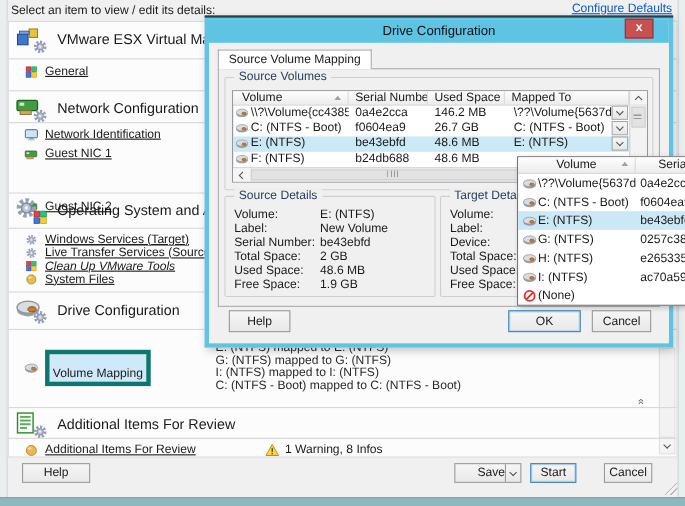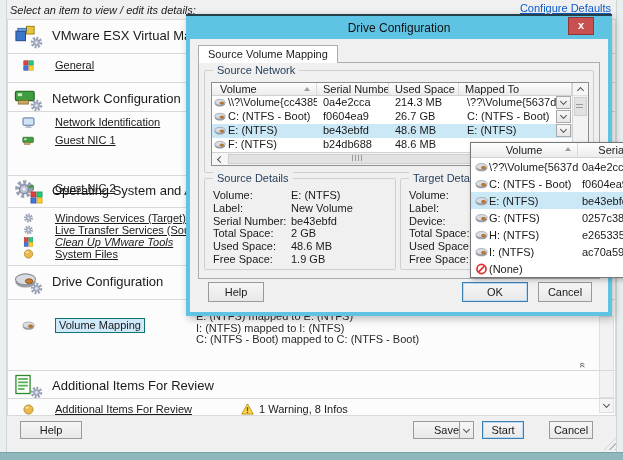--- a/index.html
+++ b/index.html
@@ -5,34 +5,34 @@
   * { margin:0; padding:0; box-sizing:border-box; }
   html,body { width:623px; height:460px; }
   body {
     position:relative; overflow:hidden; background:#f0f0f0;
     font-family:"Liberation Sans", sans-serif; font-size:11px; color:#1a1a1a;
   }
   
   .edge-left  { position:absolute; left:0; top:0; width:7px; height:452px; background:#ebeeee; border-right:1px solid #ccd8d9; }
   .edge-right { position:absolute; right:0; top:0; width:7px; height:452px; background:#ebeeee; border-left:1px solid #ccd8d9; }
   .edge-bottom{ position:absolute; left:0; bottom:0; width:623px; height:8px; background:#8fb8bc; border-top:1px solid #76a2a7; }
-  .top-label  { position:absolute; left:10px; top:4px; color:#1a1a1a;font-style:italic; }
+  .top-label  { position:absolute; left:10px; top:4px; color:#1a1a1a; }
   .cfg-link   { position:absolute; right:12px; top:2px; color:#0b5ccc; text-decoration:underline; cursor:pointer; }
 
   .content { position:absolute; left:7px; top:19px; width:609px; height:397px; background:#fcfcfc; border:1px solid #dadada; }
   .sep { position:absolute; left:0; right:0; height:1px; background:#d8d8d8; }
 
   .hdr-item { position:absolute; display:flex; align-items:center; gap:10px; font-size:13px; white-space:nowrap; }
-  .lnk { position:absolute; display:flex; align-items:center; gap:20px; white-space:nowrap; }
+  .lnk { position:absolute; display:flex; align-items:center; gap:6px; white-space:nowrap; }
   .lnk .lbl { text-decoration:underline; }
   .ic-lg { position:relative; width:28px; height:24px; flex:0 0 28px; }
   .ic-lg .main { position:absolute; left:0; top:1px; width:23px; height:20px; }
   .ic-lg .ovl  { position:absolute; right:-1px; bottom:-2px; width:13px; height:13px; }
   .ic-sm { width:13px; height:11px; flex:0 0 13px; }
-  .sel-box { background:#cfe8fa; border:1px solid #0f766e; padding:0 3px 1px 3px; }
+  .sel-box { background:#cfe8fa; border:4px solid #0f766e; padding:12px 3px 1px 3px; }
 
   .summary { position:absolute; left:188px; top:291px; line-height:11.5px; color:#2a2a2a; white-space:nowrap; }
 
   .collapse { position:absolute; left:572px; top:339px; font-size:10px; color:#555;
               transform:rotate(90deg); letter-spacing:-1px; }
 
   .vsb { position:absolute; left:591px; top:296px; width:15px; height:97px; background:#f2f2f2; border:1px solid #e0e0e0; }
   .vsb .btn { position:absolute; left:0; bottom:0; width:13px; height:15px; background:#f4f4f4; border-top:1px solid #dcdcdc; display:flex; align-items:center; justify-content:center; }
 
   .chev { display:inline-block; width:5px; height:5px; border-right:1.4px solid #555; border-bottom:1.4px solid #555; }
@@ -296,20 +296,21 @@
 
   <div class="lnk" style="left:14px;top:298px;">
     <svg class="ic-sm">
         <use href="#s-disk"></use>
       </svg>
     <span class="sel-box">Volume Mapping</span>
   </div>
 
   <div class="summary">
     <div>E: (NTFS) mapped to E: (NTFS)</div>
+    <div>G: (NTFS) mapped to G: (NTFS)</div>
     <div>I: (NTFS) mapped to I: (NTFS)</div>
     <div>C: (NTFS - Boot) mapped to C: (NTFS - Boot)</div>
   </div>
 
   <div class="collapse">«</div>
 
   <div class="vsb">
     <div class="btn">
         <span class="chev c-down"></span>
       </div>
@@ -359,39 +360,39 @@
 
 <div class="dialog">
   <div class="dlg-topline"></div>
   <div class="dlg-title">Drive Configuration</div>
   <div class="dlg-close">x</div>
   <div class="dlg-body">
     <div class="tab">Source Volume Mapping</div>
     <div class="panel">
 
       <div class="grp" style="left:5px;top:7px;width:390px;height:103px;">
-        <span class="grp-label">Source Network</span>
+        <span class="grp-label">Source Volumes</span>
         <div class="tbl">
           <div class="thead">
             <div class="th vol">
               <span>Volume</span><span class="sort"></span>
             </div>
             <div class="th ser">Serial Number</div>
             <div class="th use">Used Space</div>
             <div class="th map">Mapped To</div>
             <div class="th sbcol"></div>
           </div>
 
           <div class="tr">
             <div class="td ico"><svg>
                   <use href="#s-disk"></use>
                 </svg></div>
             <div class="td vol">\\?\Volume{cc4385bf-...</div>
             <div class="td ser">0a4e2cca</div>
-            <div class="td use">214.3 MB</div>
+            <div class="td use">146.2 MB</div>
             <div class="td map">\??\Volume{5637d...</div>
             <div class="combo" style="right:17px;">
                 <span class="chev c-down"></span>
               </div>
           </div>
           <div class="tr">
             <div class="td ico"><svg>
                   <use href="#s-disk"></use>
                 </svg></div>
             <div class="td vol">C: (NTFS - Boot)</div>

